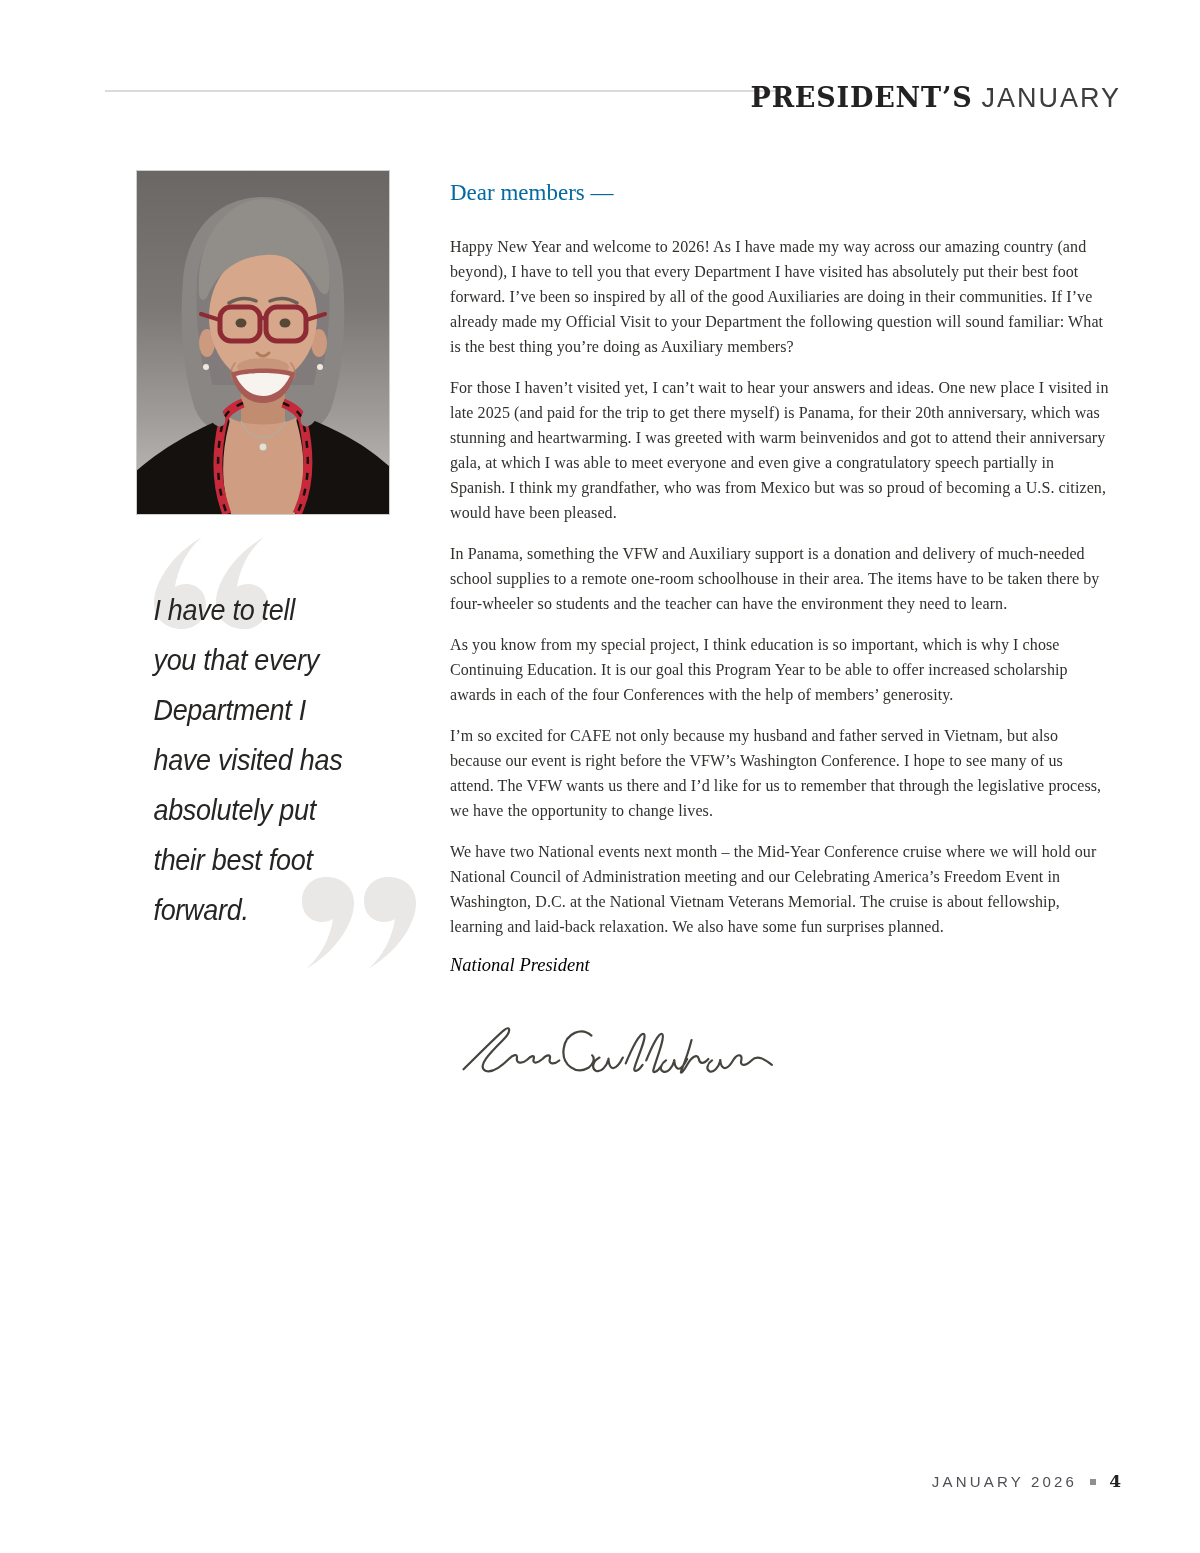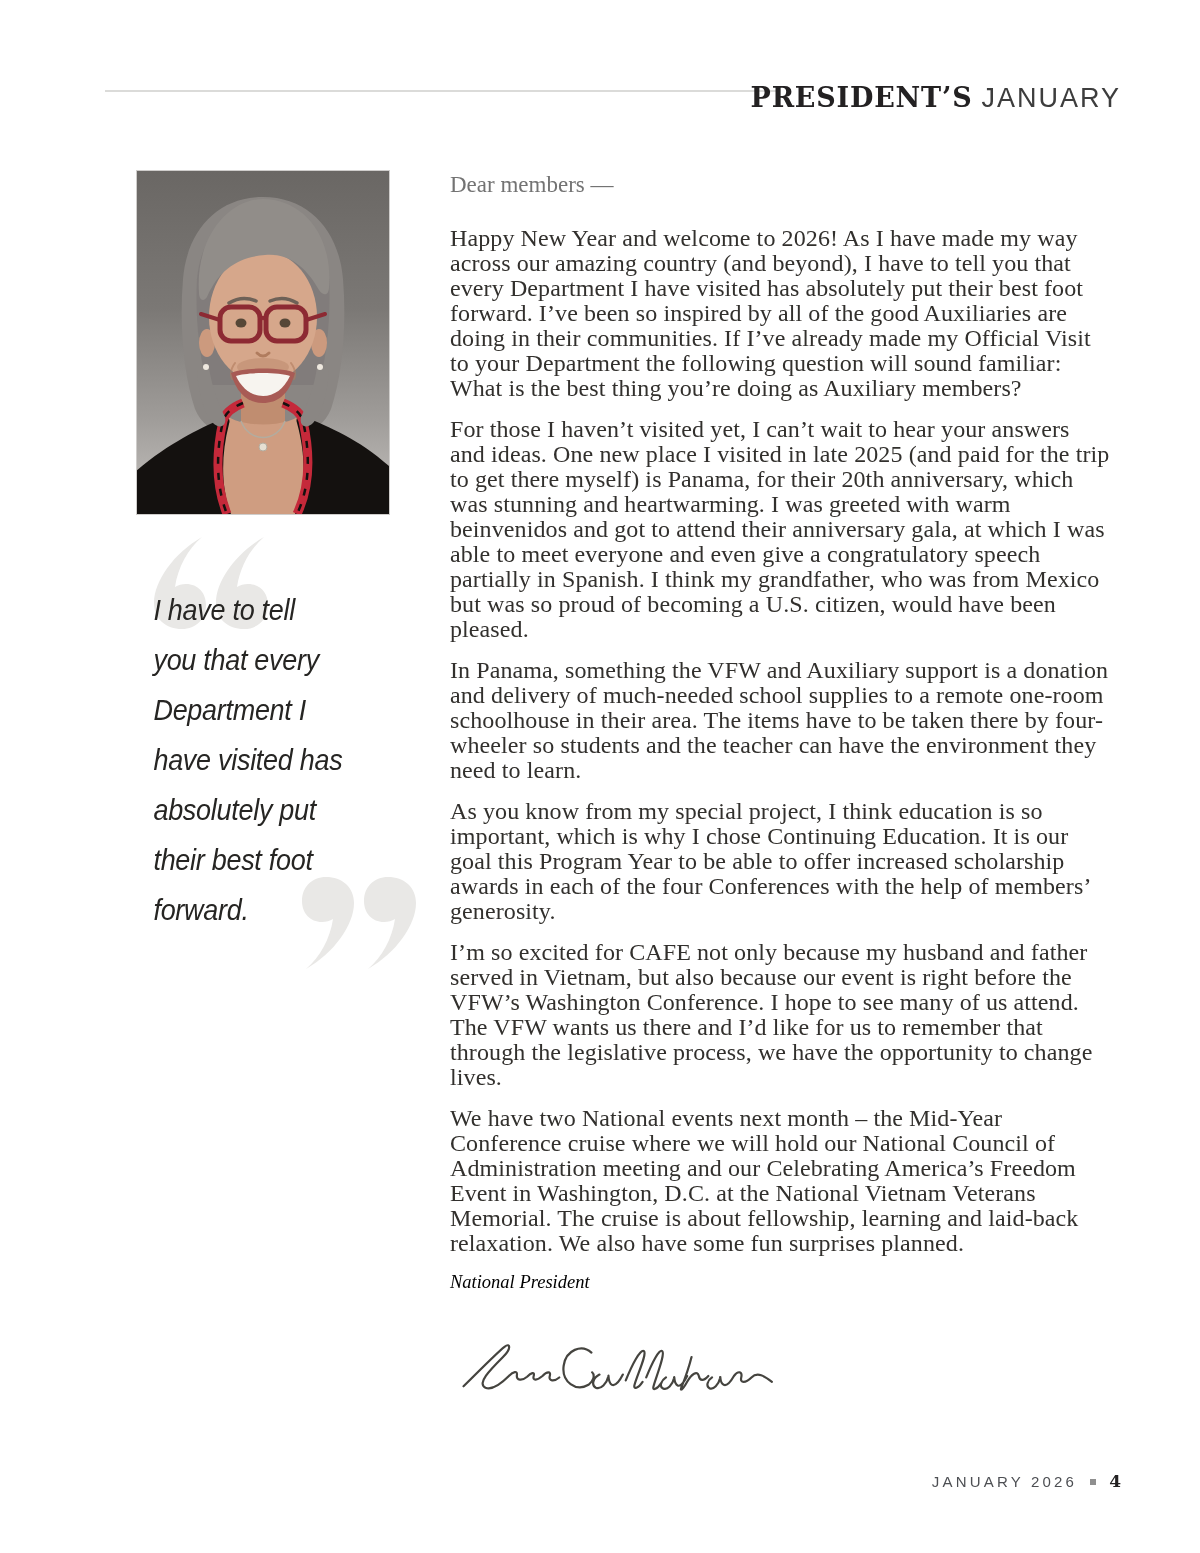--- a/index.html
+++ b/index.html
@@ -26,22 +26,22 @@
   .qmark path{fill:#e9e8e6;}
   .qmark.open{left:16px;top:2px;width:118px;height:94px;}
   .qmark.close{right:-30px;top:340px;width:118px;height:94px;transform:rotate(180deg);}
   .quote-lines{position:relative;z-index:1;margin-top:50px;padding-right:3px;
     font-family:"Liberation Sans",sans-serif;font-style:italic;font-size:29px;line-height:50px;
     color:#262523;text-align:left;letter-spacing:-0.3px;}
   .quote-lines div{transform:scaleX(0.93);transform-origin:100% 50%;}
 
   
   .letter{position:absolute;left:450px;top:166px;width:660px;}
-  .greeting{font-size:23px;line-height:30px;margin:4px 0 26px 0;color:#737373;}
-  .letter p.para{font-size:24px;line-height:25px;margin:0 0 16px 0;letter-spacing:0.1px;text-align:left;}
+  .greeting{font-size:23px;line-height:30px;margin:12px 0 26px 0;color:#0369a1;}
+  .letter p.para{font-size:16px;line-height:25px;margin:0 0 16px 0;letter-spacing:0.1px;text-align:left;}
   .signer-name{font-size:20px;letter-spacing:0.6px;margin:72px 0 0 0;color:#2c2b29;}
   .signer-title{font-style:italic;font-size:18.5px;margin:7px 0 0 0;color:#000000;}
   .signature{display:block;margin:26px 0 0 2px;width:330px;height:95px;overflow:visible;}
   .signature path{fill:none;stroke:#45443f;stroke-width:3;stroke-linecap:round;stroke-linejoin:round;}
 
   
   .footer{position:absolute;top:1473px;right:79px;display:flex;align-items:center;gap:13px;line-height:1;}
   .footer-issue{font-family:"Liberation Sans",sans-serif;font-size:15px;letter-spacing:3.2px;color:#4d4f53;}
   .footer-bullet{width:6px;height:6px;background:#8f8f8f;display:inline-block;}
   .footer-page{font-family:"DejaVu Serif",serif;font-weight:700;font-size:17px;color:#232122;}

